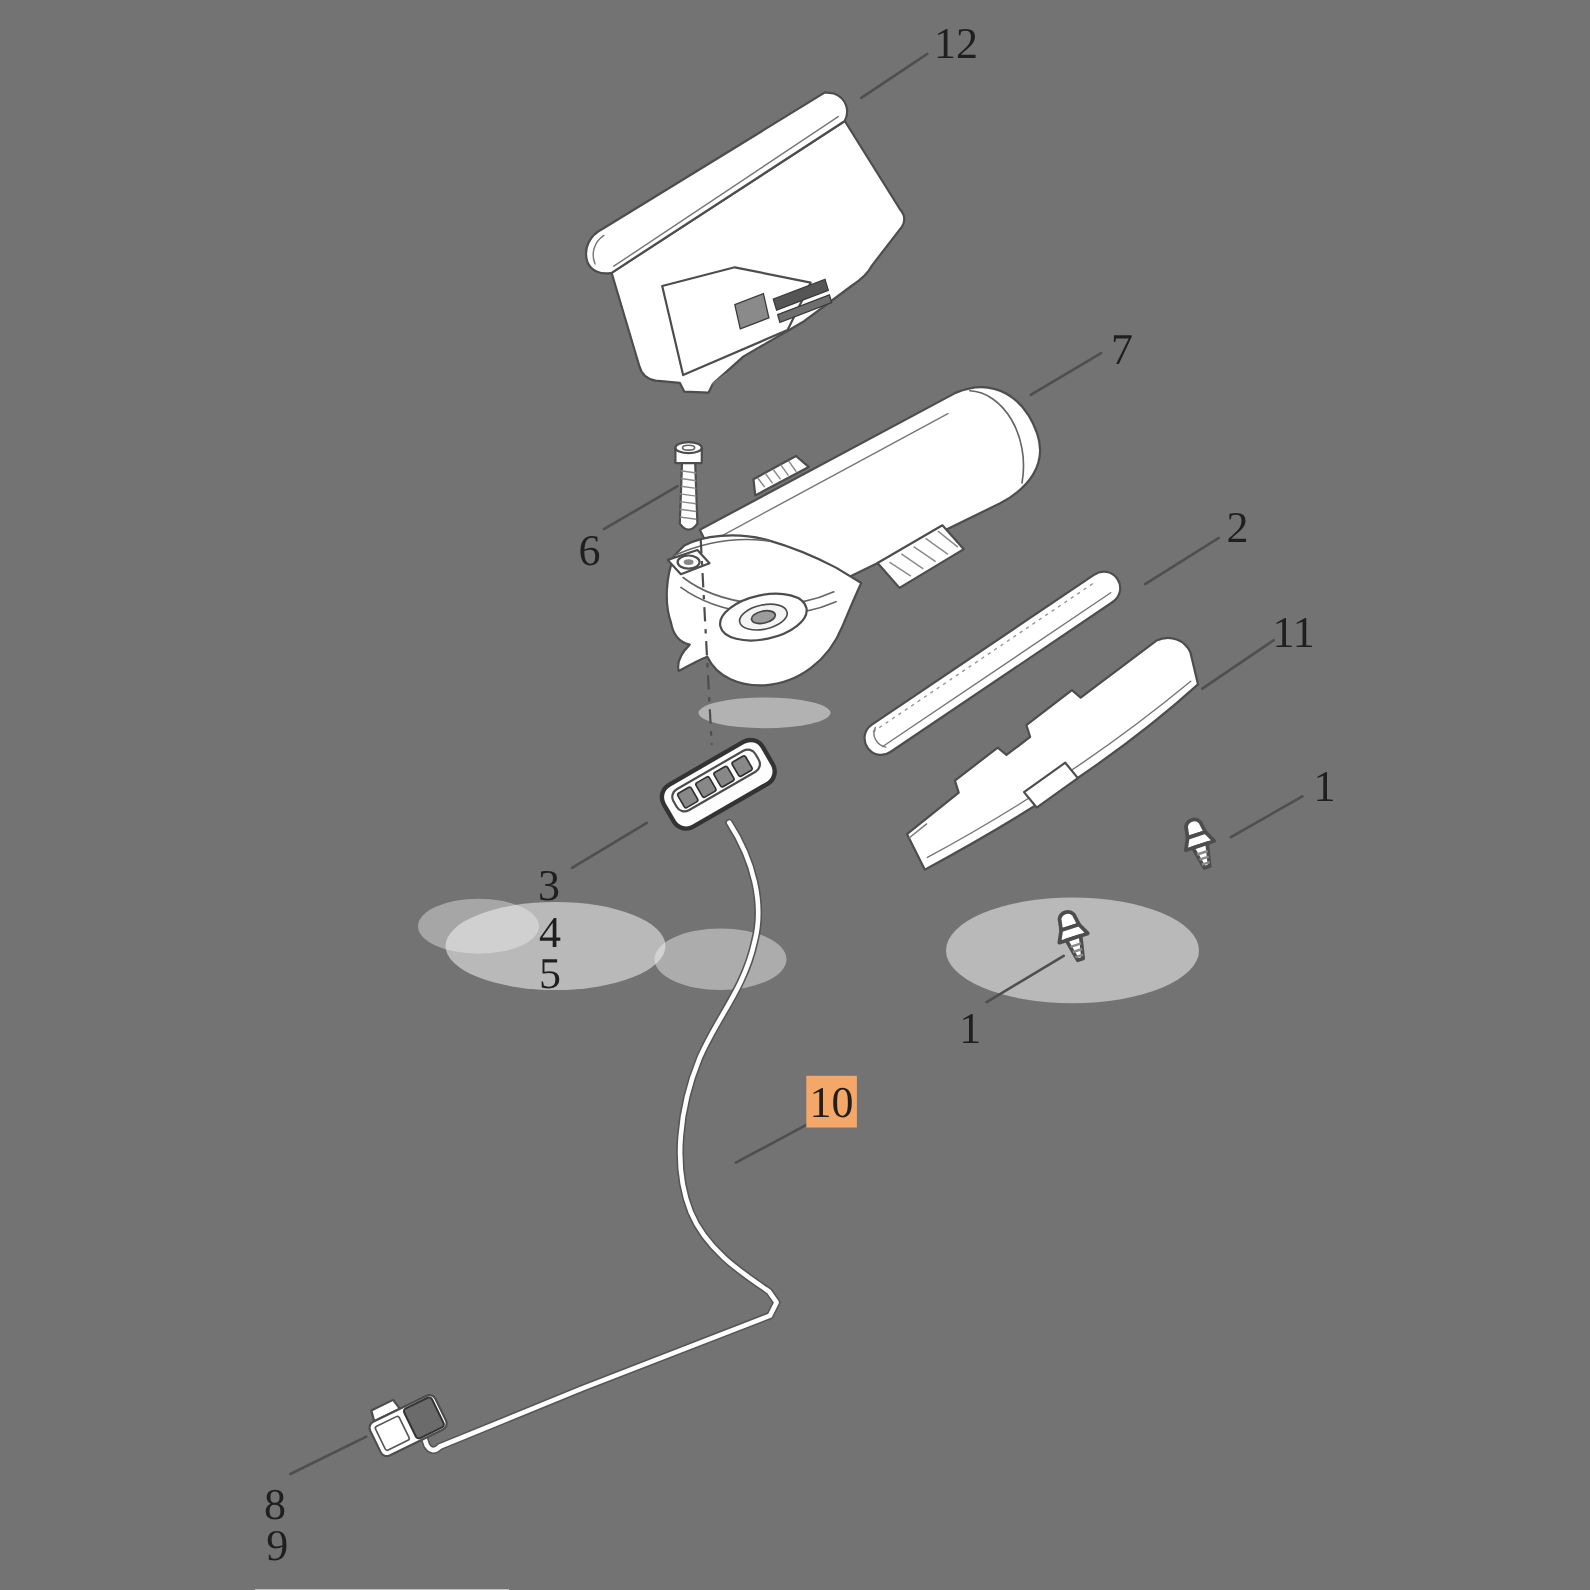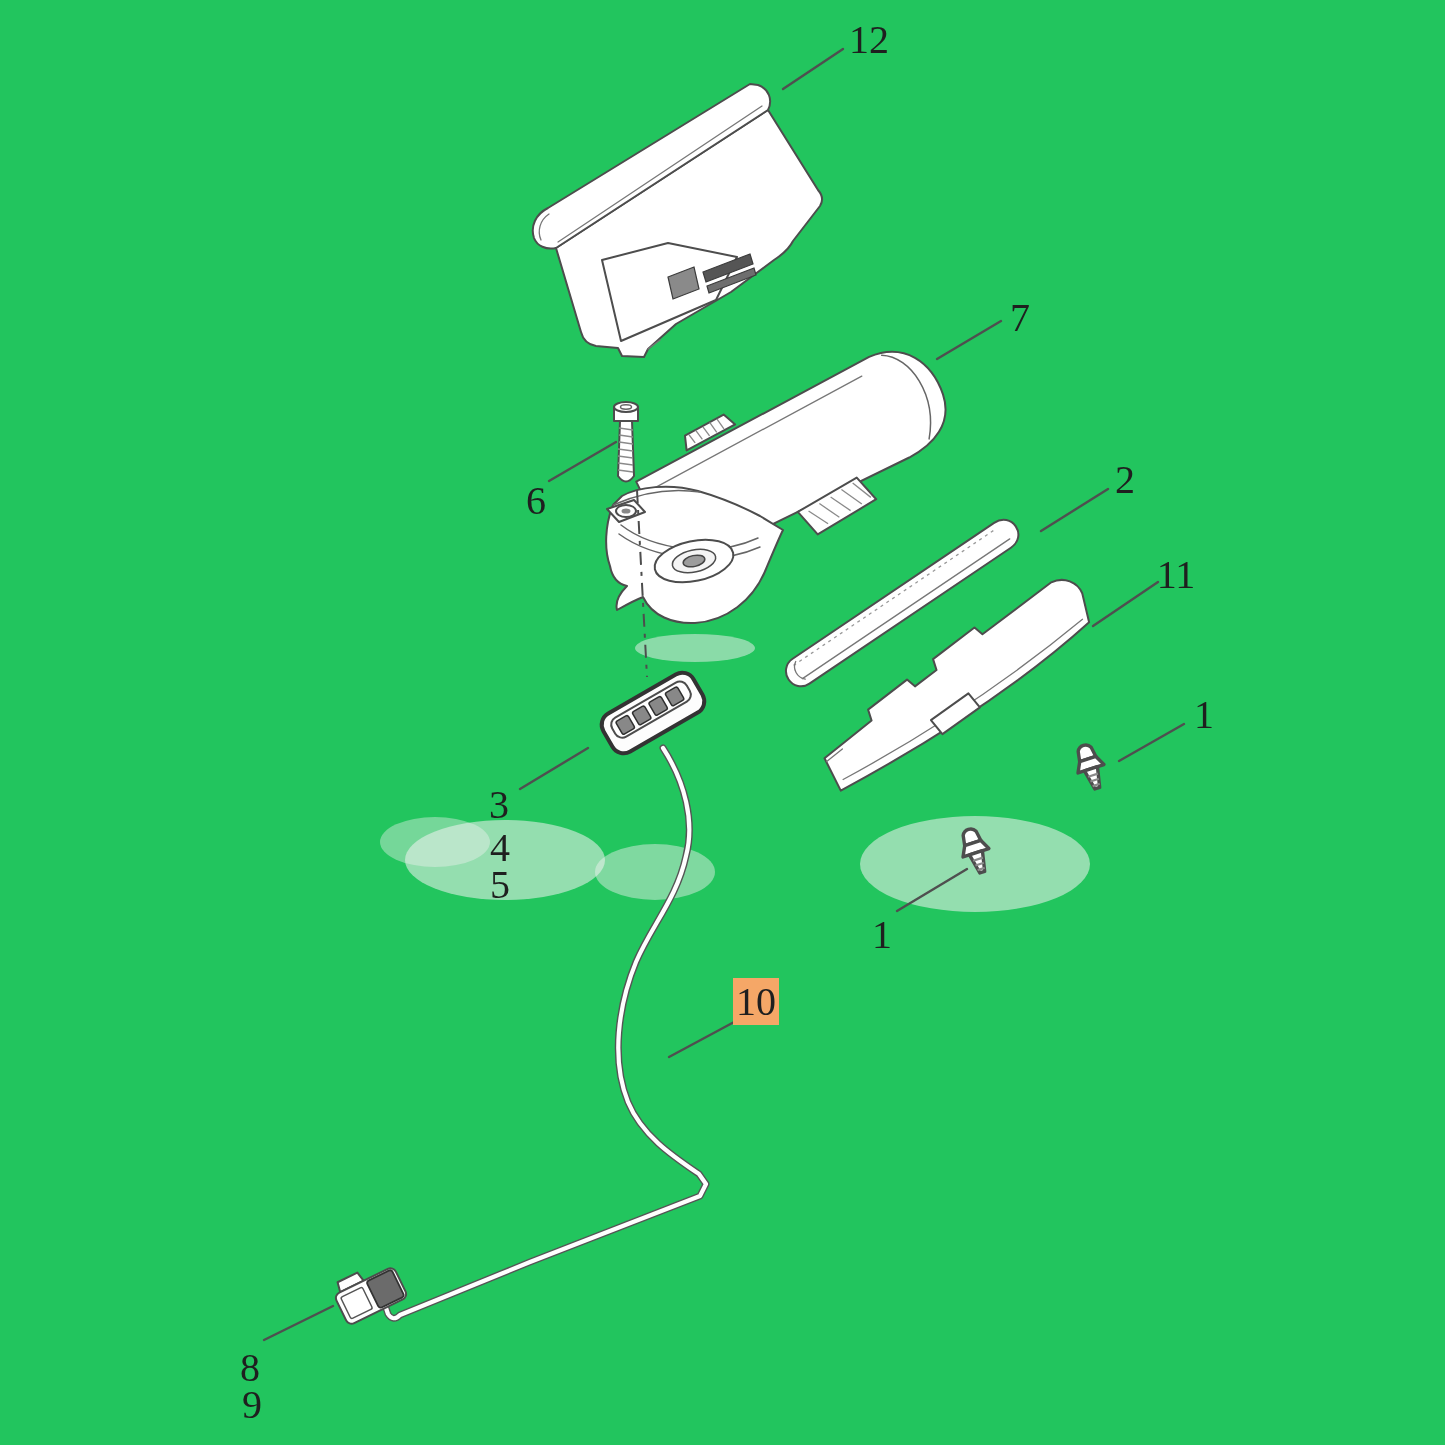--- a/index.html
+++ b/index.html
@@ -1,16 +1,16 @@
 <!DOCTYPE html>
 <html><head>
 <meta charset="utf-8">
 <style>
   html,body{margin:0;padding:0;background:#ffffff;}
-  .page{position:relative;width:1445px;height:1445px;background:#22c55e;overflow:hidden;}
+  .page{position:relative;width:1445px;height:1445px;background:#737373;overflow:hidden;}
   svg{position:absolute;inset:0;}
   .callout{font-family:"Liberation Serif", serif;font-size:40px;fill:#1f1f1f;text-anchor:middle;cursor:pointer;}
   .leader{stroke:#4f4f4f;stroke-width:2.4;stroke-linecap:round;fill:none;}
   .ln{stroke:#4d4d4d;stroke-width:2;fill:none;stroke-linejoin:round;stroke-linecap:round;}
   .lnf{stroke:#4d4d4d;stroke-width:2;fill:#ffffff;stroke-linejoin:round;stroke-linecap:round;}
   .fine{stroke:#777777;stroke-width:1.3;fill:none;stroke-linecap:round;}
   .fine2{stroke:#666666;stroke-width:1.5;fill:none;stroke-linecap:round;}
   .hatch{stroke:#8a8a8a;stroke-width:1.3;fill:none;}
   .blob{fill:#f2f2f2;}
 </style>

